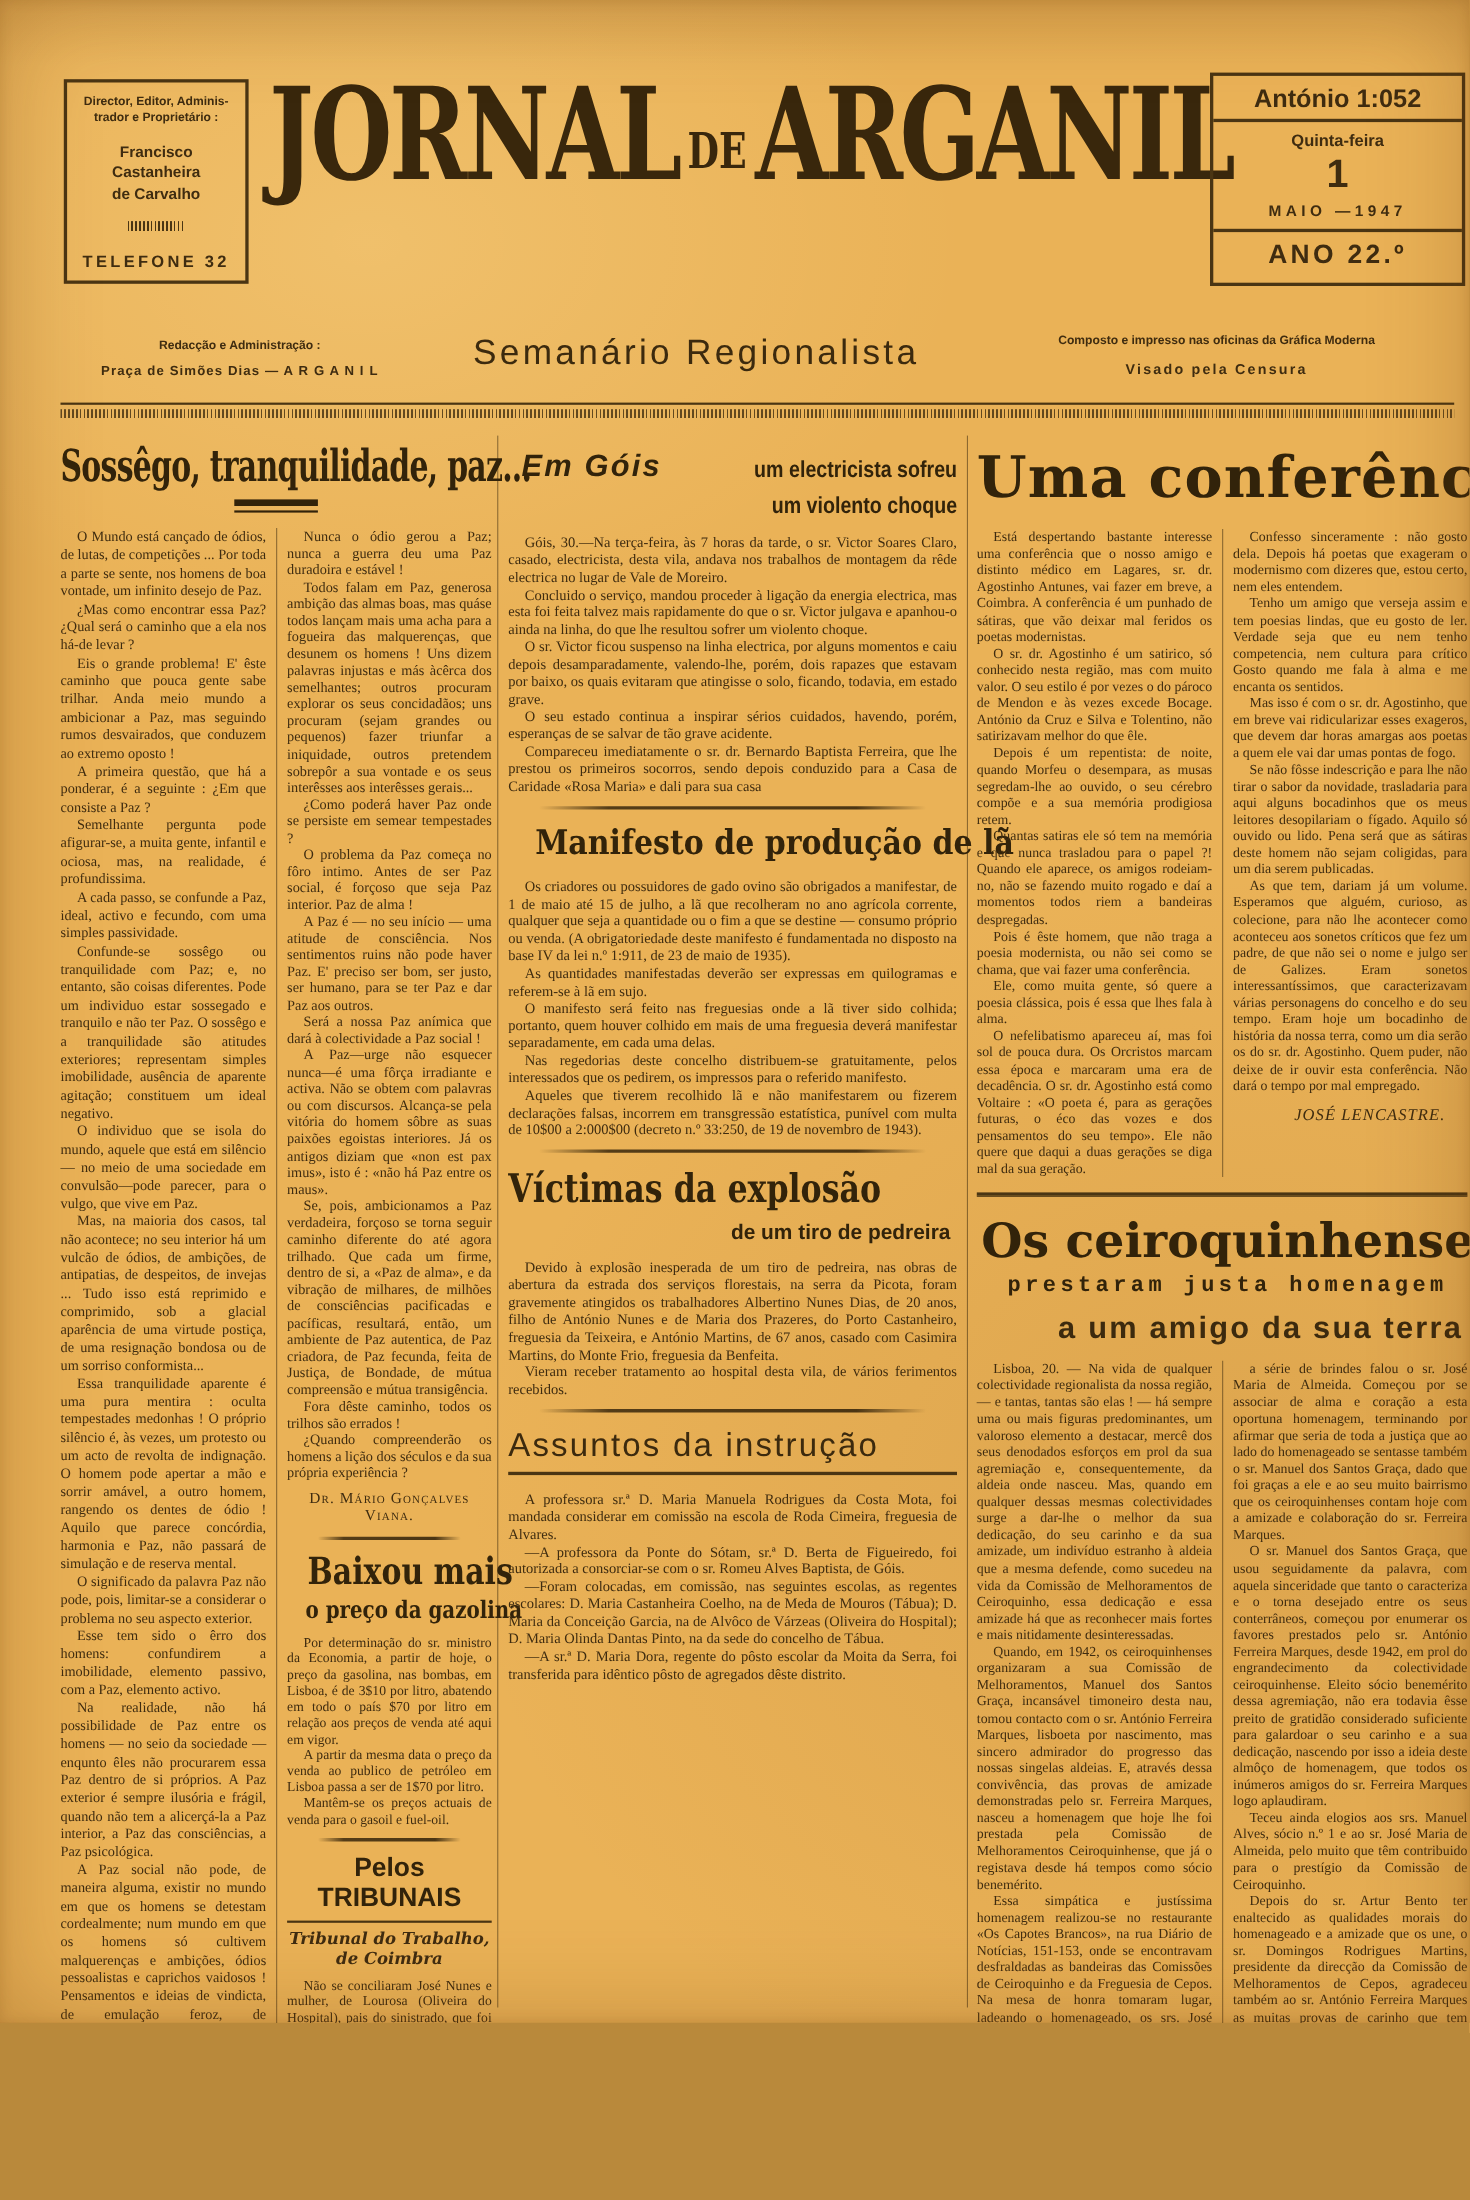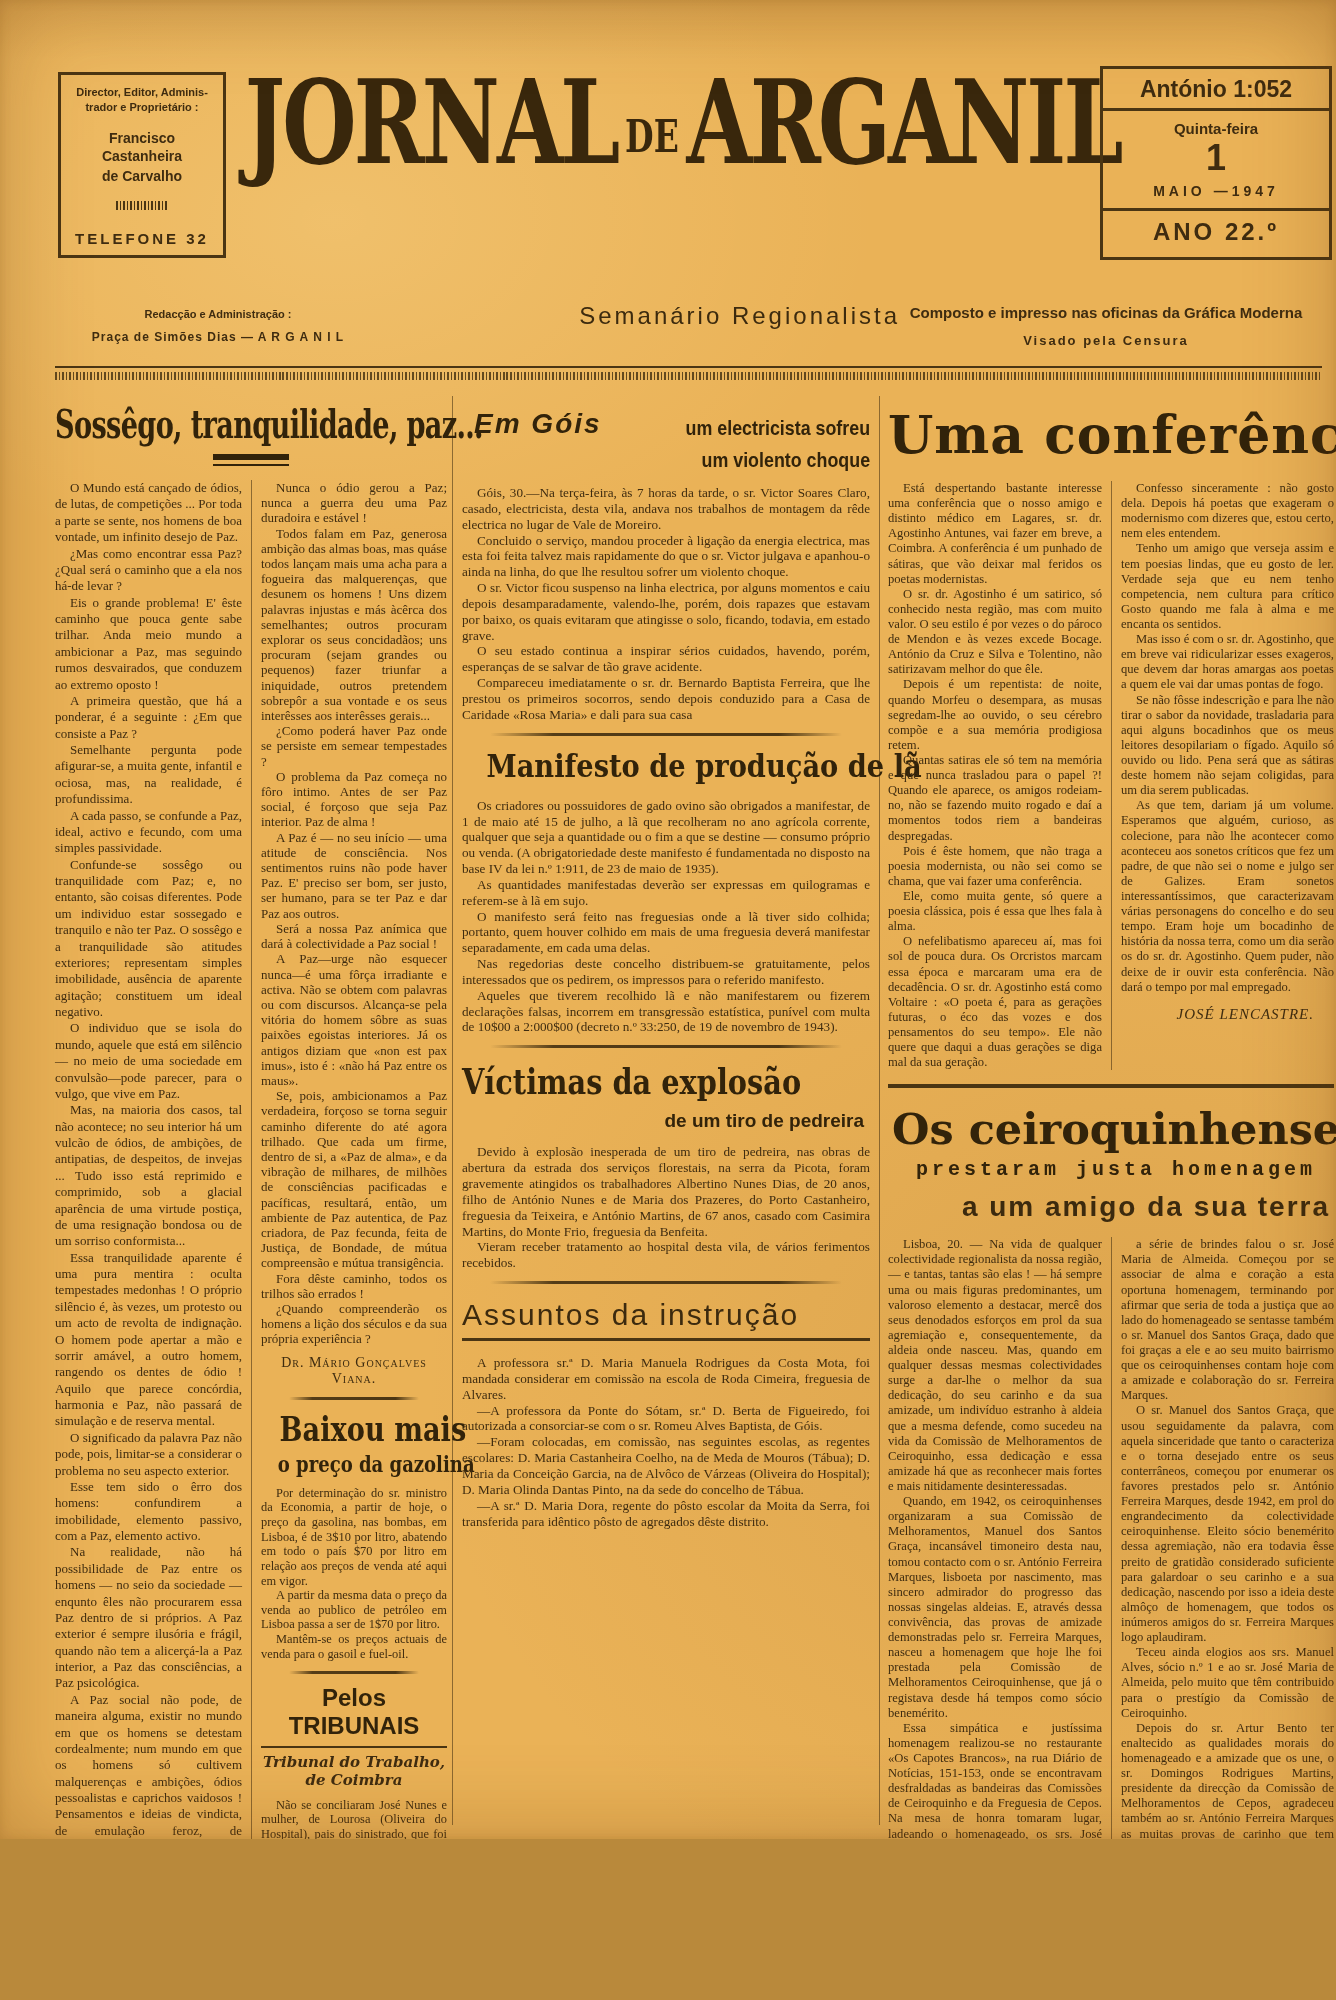--- a/index.html
+++ b/index.html
@@ -38,25 +38,25 @@
     border:3px solid var(--rule);text-align:center;font-family:"Liberation Sans", sans-serif;}
   .ib-numero{font-size:23px;font-weight:bold;padding:7px 0 5px;border-bottom:3px solid var(--rule);margin:0;}
   .ib-weekday{font-size:15px;font-weight:bold;margin:9px 0 0;}
   .ib-day{font-size:36px;font-weight:bold;line-height:1;margin:3px 0 7px;}
   .ib-month{font-size:14px;font-weight:bold;letter-spacing:4px;margin:0;padding-bottom:9px;border-bottom:3px solid var(--rule);}
   .ib-ano{font-size:24px;font-weight:bold;letter-spacing:3px;margin:7px 0 0;}
   .sub-left{position:absolute;left:78px;top:308px;width:280px;text-align:center;
     font-family:"Liberation Sans", sans-serif;font-weight:bold;}
   .sub-left .l1{font-size:11px;margin:0;}
   .sub-left .l2{font-size:12px;margin:10px 0 0;letter-spacing:1px;}
-  .sub-center{position:absolute;left:430px;top:302px;width:470px;text-align:right;
-    font-family:"Liberation Sans", sans-serif;font-size:24px;letter-spacing:3px;color:#3c2a0e;margin:0;font-weight:normal;}
+  .sub-center{position:absolute;left:430px;top:302px;width:470px;text-align:left;
+    font-family:"Liberation Sans", sans-serif;font-size:32px;letter-spacing:3px;color:#3c2a0e;margin:0;font-weight:normal;}
   .sub-right{position:absolute;left:880px;top:304px;width:452px;text-align:center;
     font-family:"Liberation Sans", sans-serif;font-weight:bold;}
-  .sub-right .r1{font-size:15px;margin:0;}
+  .sub-right .r1{font-size:11px;margin:0;}
   .sub-right .r2{font-size:13px;letter-spacing:2px;margin:12px 0 0;}
   .ornament-rule{position:absolute;left:55px;right:14px;top:366px;height:14px;border-top:2px solid var(--rule);}
   .ornament-rule::after{content:"";position:absolute;left:0;right:0;top:4px;height:8px;opacity:.85;
     background:repeating-linear-gradient(90deg,var(--rule) 0 1.5px,transparent 1.5px 3.5px);}
   
   .vrule{position:absolute;width:1px;background:rgba(62,43,14,.55);}
   .vrule.v1{left:452px;top:396px;bottom:14px;}
   .vrule.v2{left:879px;top:396px;bottom:14px;}
   .colA{position:absolute;left:55px;top:402px;width:392px;}
   .colB{position:absolute;left:462px;top:396px;width:408px;}

